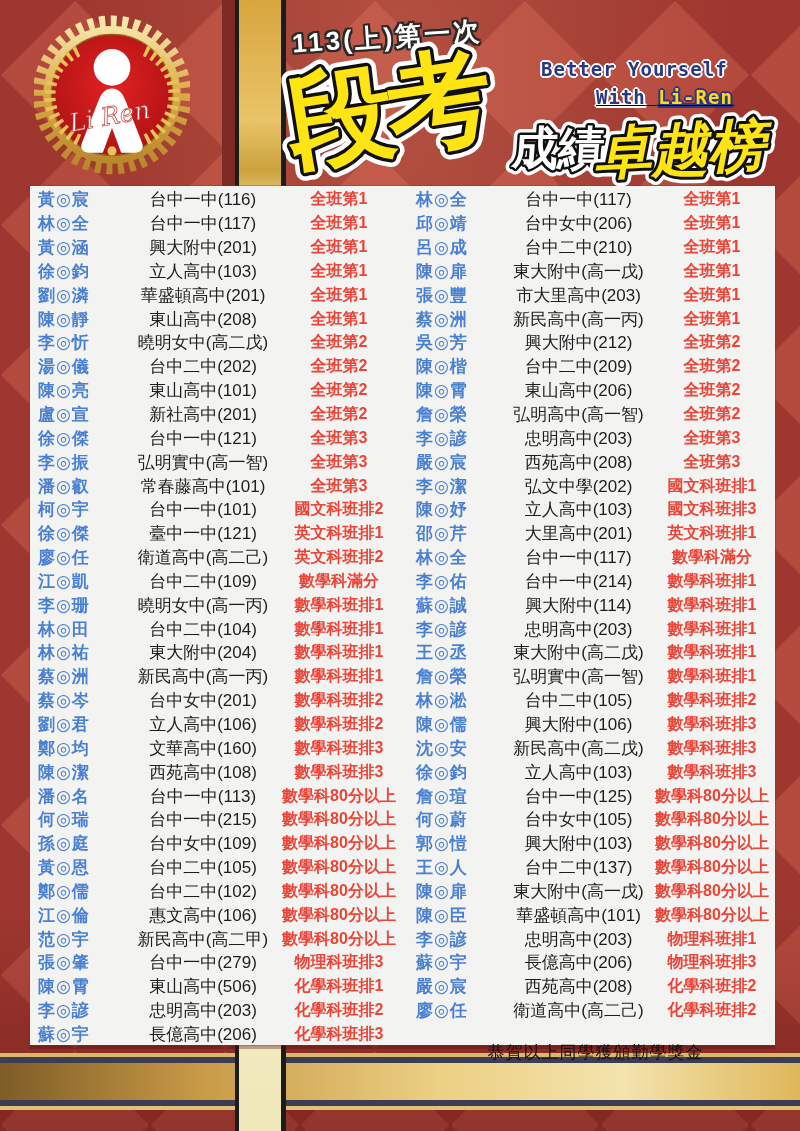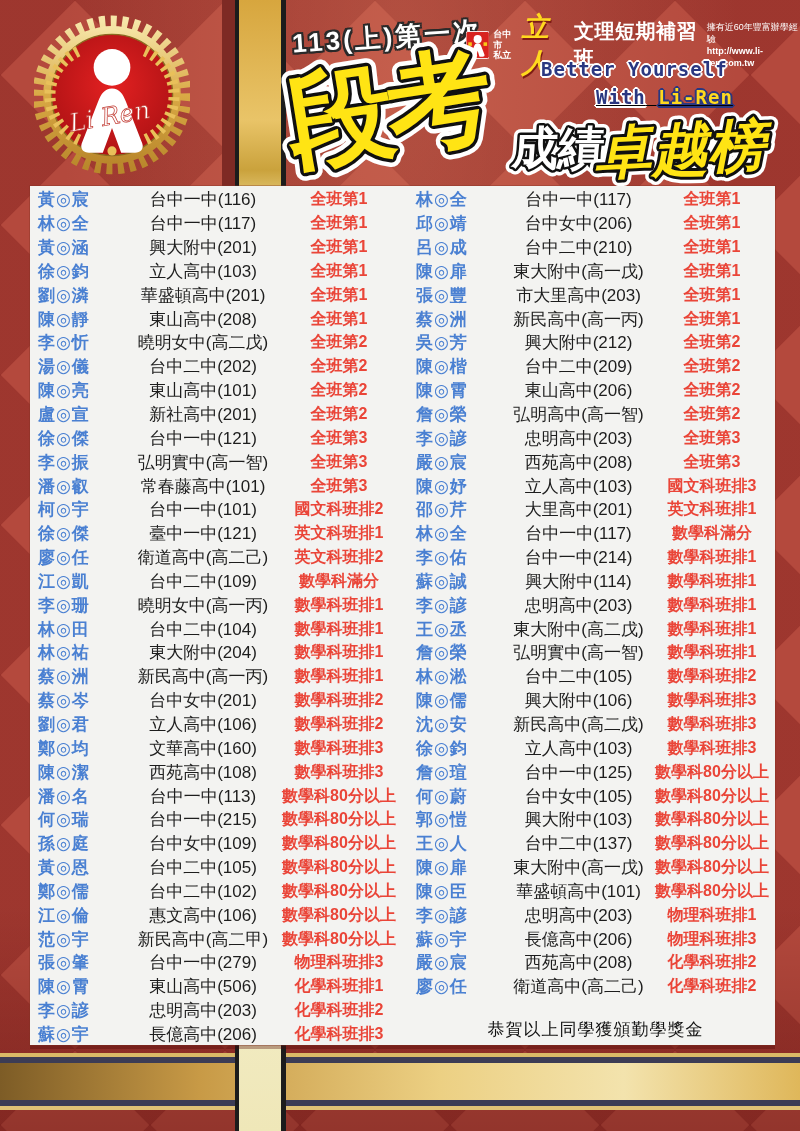--- a/index.html
+++ b/index.html
@@ -94,39 +94,20 @@
     <circle cx="68" cy="151" r="3" fill="#e9c05a"></circle>
       <circle cx="85" cy="153" r="5" fill="#e9c05a"></circle>
       <circle cx="102" cy="151" r="3" fill="#e9c05a"></circle>
     <circle cx="85" cy="62" r="20" fill="#fff"></circle>
     <path d="M85,85 C77,85 73,91 70,99 L52,145 C50,151 54,155 60,155 L75,155 L85,128 L95,155 L110,155 C116,155 120,151 118,145 L100,99 C97,91 93,85 85,85 Z" fill="#fff"></path>
     <text x="38" y="124" transform="rotate(-10 85 115)" font-family="DejaVu Serif, Liberation Serif, serif" font-style="italic" font-size="27" fill="#fff" stroke="#c23b33" stroke-width="0.8">Li Ren</text>
   </svg>
 
   <div class="exam-label">113(上)第一次</div>
 
-  <div class="brand">
-    <svg width="26" height="30" viewBox="0 0 26 30">
-      <rect x="0" y="0" width="26" height="30" rx="2" fill="#d8231f" stroke="#fff" stroke-width="1"></rect>
-      <circle cx="13" cy="8.5" r="4.5" fill="#fff"></circle>
-      <path d="M13,13 C10.5,13 9.5,15 8.8,17 L5.5,25.5 C5,27 6,28 7.5,28 L11,28 L13,21.5 L15,28 L18.5,28 C20,28 21,27 20.5,25.5 L17.2,17 C16.5,15 15.5,13 13,13 Z" fill="#fff"></path>
-      <rect x="2.5" y="12" width="4" height="4" fill="#f7c718"></rect>
-        <rect x="19.5" y="12" width="4" height="4" fill="#f7c718"></rect>
-    </svg>
-    <div class="brand-city">
-      <span>台中市</span>
-      <span>私立</span>
-    </div>
-    <span class="brand-name">立人</span>
-    <span class="brand-suffix">文理短期補習班</span>
-    <div class="brand-right">
-      <span>擁有近60年豐富辦學經驗</span>
-      <span class="url">http://www.li-ren.com.tw</span>
-    </div>
-  </div>
 
   <div class="slogan1">Better Yourself</div>
   <div class="slogan2">
     <span class="w">With</span>
     <span class="b">Li-Ren</span>
   </div>
 
   <svg class="title-main-svg" width="258" height="160" viewBox="0 0 258 160">
     <g transform="rotate(-9 129 80)">
       <text class="t-big ow" stroke-width="16" x="6" y="120">段考</text>
@@ -386,20 +367,25 @@
           <span class="nm">李◎諺</span>
           <span class="sc">忠明高中(203)</span>
           <span class="aw">全班第3</span>
         </div>
           <div class="row">
           <span class="nm">嚴◎宸</span>
           <span class="sc">西苑高中(208)</span>
           <span class="aw">全班第3</span>
         </div>
           <div class="row">
+          <span class="nm">李◎潔</span>
+          <span class="sc">弘文中學(202)</span>
+          <span class="aw">國文科班排1</span>
+        </div>
+          <div class="row">
           <span class="nm">陳◎妤</span>
           <span class="sc">立人高中(103)</span>
           <span class="aw">國文科班排3</span>
         </div>
           <div class="row">
           <span class="nm">邵◎芹</span>
           <span class="sc">大里高中(201)</span>
           <span class="aw">英文科班排1</span>
         </div>
           <div class="row">

